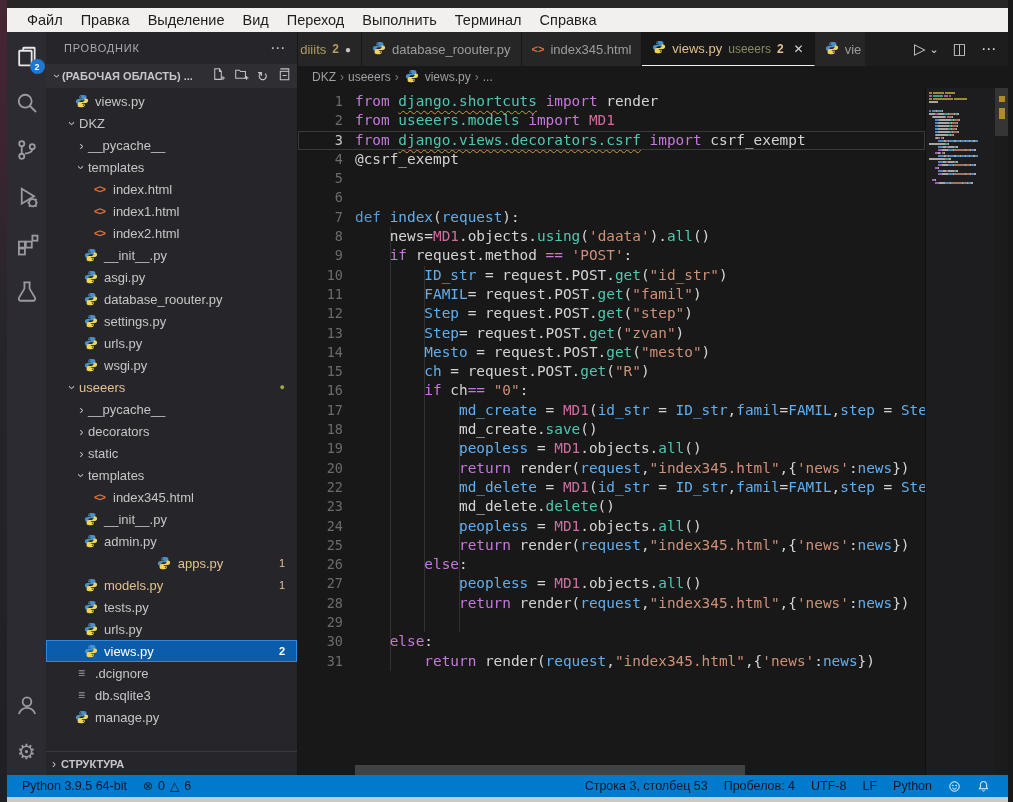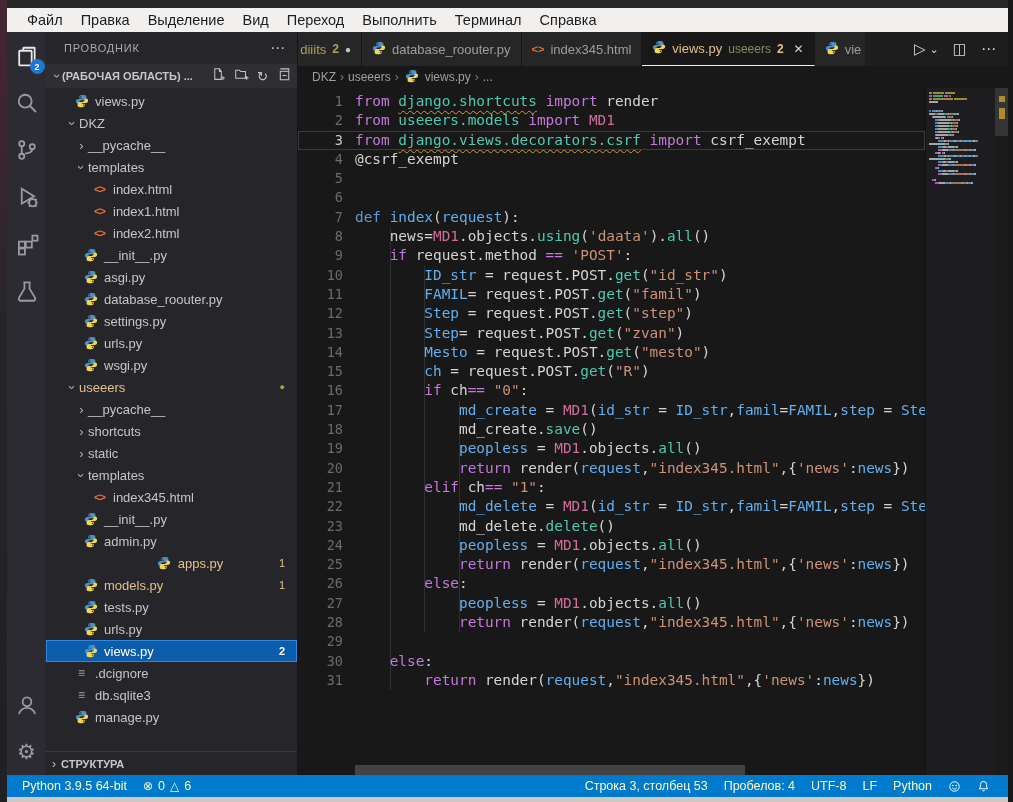--- a/index.html
+++ b/index.html
@@ -95,21 +95,21 @@
 
   #minimap { position:absolute; top:0; right:13px; width:70px; bottom:0; background:#1d1d20; border-left:1px solid #111; padding:4px 2px 0 3px; }
   .mm-row { height:2px; margin-bottom:1px; display:flex; }
   .mm-seg { height:2px; display:inline-block; }
   #overview-ruler { position:absolute; top:0; right:0; width:13px; bottom:0; background:#1b1b1b; }
   #v-thumb { position:absolute; top:0; right:0; width:13px; height:48px; background:rgba(90,90,90,.42); }
   .ov-mark { position:absolute; right:3px; width:6px; background:#b08a2e; }
   #h-scrollbar { position:absolute; left:57px; bottom:0; width:390px; height:10px; background:#424242; }
 
   
-  #status-bar { height:22px; background:#007acc; display:flex; align-items:center; color:#fef9c3; font-size:12.5px; padding:0 10px 0 14px; }
+  #status-bar { height:22px; background:#007acc; display:flex; align-items:center; color:#0f172a; font-size:12.5px; padding:0 10px 0 14px; }
   .sb-item { display:flex; align-items:center; gap:5px; padding:0 8px; height:100%; }
   .sb-icon { font-family:"DejaVu Sans",sans-serif; font-size:12px; }
   #sb-right { margin-left:auto; display:flex; height:100%; }
   #status-bar svg { width:13px; height:13px; stroke:#fff; fill:none; stroke-width:1.2; }
 </style>
 </head>
 <body>
 
 <div id="window">
   <div id="left-sliver"></div>
@@ -304,21 +304,21 @@
             <span class="chev open">›</span>
             <span class="tlabel">useeers</span>
             <span class="tdot">●</span>
           </div>
           <div class="tree-row" style="padding-left: 29px;">
             <span class="chev">›</span>
             <span class="tlabel">__pycache__</span>
           </div>
           <div class="tree-row" style="padding-left: 29px;">
             <span class="chev">›</span>
-            <span class="tlabel">shortcuts</span>
+            <span class="tlabel">decorators</span>
           </div>
           <div class="tree-row" style="padding-left: 29px;">
             <span class="chev">›</span>
             <span class="tlabel">static</span>
           </div>
           <div class="tree-row" style="padding-left: 29px;">
             <span class="chev open">›</span>
             <span class="tlabel">templates</span>
           </div>
           <div class="tree-row" style="padding-left: 38px;">
@@ -494,21 +494,20 @@
             <div class="code-line"><span class="lnum">11</span><span class="tk-tx">        </span><span class="tk-vr">FAMIL</span><span class="tk-tx">= request.POST.</span><span class="tk-mt">get</span><span class="tk-tx">(</span><span class="tk-st">"famil"</span><span class="tk-tx">)</span></div>
             <div class="code-line"><span class="lnum">12</span><span class="tk-tx">        </span><span class="tk-vr">Step</span><span class="tk-tx"> = request.POST.</span><span class="tk-mt">get</span><span class="tk-tx">(</span><span class="tk-st">"step"</span><span class="tk-tx">)</span></div>
             <div class="code-line"><span class="lnum">13</span><span class="tk-tx">        </span><span class="tk-vr">Step</span><span class="tk-tx">= request.POST.</span><span class="tk-mt">get</span><span class="tk-tx">(</span><span class="tk-st">"zvan"</span><span class="tk-tx">)</span></div>
             <div class="code-line"><span class="lnum">14</span><span class="tk-tx">        </span><span class="tk-vr">Mesto</span><span class="tk-tx"> = request.POST.</span><span class="tk-mt">get</span><span class="tk-tx">(</span><span class="tk-st">"mesto"</span><span class="tk-tx">)</span></div>
             <div class="code-line"><span class="lnum">15</span><span class="tk-tx">        </span><span class="tk-vr">ch</span><span class="tk-tx"> = request.POST.</span><span class="tk-mt">get</span><span class="tk-tx">(</span><span class="tk-st">"R"</span><span class="tk-tx">)</span></div>
             <div class="code-line"><span class="lnum">16</span><span class="tk-tx">        </span><span class="tk-kw">if</span><span class="tk-tx"> ch</span><span class="tk-kw">==</span><span class="tk-tx"> </span><span class="tk-st">"0"</span><span class="tk-tx">:</span></div>
             <div class="code-line"><span class="lnum">17</span><span class="tk-tx">            </span><span class="tk-vr">md_create</span><span class="tk-tx"> = </span><span class="tk-cl">MD1</span><span class="tk-tx">(</span><span class="tk-vr">id_str</span><span class="tk-tx"> = </span><span class="tk-vr">ID_str</span><span class="tk-tx">,</span><span class="tk-vr">famil</span><span class="tk-tx">=</span><span class="tk-vr">FAMIL</span><span class="tk-tx">,</span><span class="tk-vr">step</span><span class="tk-tx"> = </span><span class="tk-vr">Step</span></div>
             <div class="code-line"><span class="lnum">18</span><span class="tk-tx">            md_create.</span><span class="tk-mt">save</span><span class="tk-tx">()</span></div>
             <div class="code-line"><span class="lnum">19</span><span class="tk-tx">            </span><span class="tk-vr">peopless</span><span class="tk-tx"> = </span><span class="tk-cl">MD1</span><span class="tk-tx">.objects.</span><span class="tk-mt">all</span><span class="tk-tx">()</span></div>
             <div class="code-line"><span class="lnum">20</span><span class="tk-tx">            </span><span class="tk-kw">return</span><span class="tk-tx"> render(</span><span class="tk-vr">request</span><span class="tk-tx">,</span><span class="tk-st">"index345.html"</span><span class="tk-tx">,{</span><span class="tk-st">'news'</span><span class="tk-tx">:</span><span class="tk-vr">news</span><span class="tk-tx">})</span></div>
-            <div class="code-line"><span class="lnum">21</span><span class="tk-tx">        </span><span class="tk-kw">elif</span><span class="tk-tx"> ch</span><span class="tk-kw">==</span><span class="tk-tx"> </span><span class="tk-st">"1"</span><span class="tk-tx">:</span></div>
             <div class="code-line"><span class="lnum">22</span><span class="tk-tx">            </span><span class="tk-vr">md_delete</span><span class="tk-tx"> = </span><span class="tk-cl">MD1</span><span class="tk-tx">(</span><span class="tk-vr">id_str</span><span class="tk-tx"> = </span><span class="tk-vr">ID_str</span><span class="tk-tx">,</span><span class="tk-vr">famil</span><span class="tk-tx">=</span><span class="tk-vr">FAMIL</span><span class="tk-tx">,</span><span class="tk-vr">step</span><span class="tk-tx"> = </span><span class="tk-vr">Step</span></div>
             <div class="code-line"><span class="lnum">23</span><span class="tk-tx">            md_delete.</span><span class="tk-mt">delete</span><span class="tk-tx">()</span></div>
             <div class="code-line"><span class="lnum">24</span><span class="tk-tx">            </span><span class="tk-vr">peopless</span><span class="tk-tx"> = </span><span class="tk-cl">MD1</span><span class="tk-tx">.objects.</span><span class="tk-mt">all</span><span class="tk-tx">()</span></div>
             <div class="code-line"><span class="lnum">25</span><span class="tk-tx">            </span><span class="tk-kw">return</span><span class="tk-tx"> render(</span><span class="tk-vr">request</span><span class="tk-tx">,</span><span class="tk-st">"index345.html"</span><span class="tk-tx">,{</span><span class="tk-st">'news'</span><span class="tk-tx">:</span><span class="tk-vr">news</span><span class="tk-tx">})</span></div>
             <div class="code-line"><span class="lnum">26</span><span class="tk-tx">        </span><span class="tk-kw">else</span><span class="tk-tx">:</span></div>
             <div class="code-line"><span class="lnum">27</span><span class="tk-tx">            </span><span class="tk-vr">peopless</span><span class="tk-tx"> = </span><span class="tk-cl">MD1</span><span class="tk-tx">.objects.</span><span class="tk-mt">all</span><span class="tk-tx">()</span></div>
             <div class="code-line"><span class="lnum">28</span><span class="tk-tx">            </span><span class="tk-kw">return</span><span class="tk-tx"> render(</span><span class="tk-vr">request</span><span class="tk-tx">,</span><span class="tk-st">"index345.html"</span><span class="tk-tx">,{</span><span class="tk-st">'news'</span><span class="tk-tx">:</span><span class="tk-vr">news</span><span class="tk-tx">})</span></div>
             <div class="code-line"><span class="lnum">29</span></div>
             <div class="code-line"><span class="lnum">30</span><span class="tk-tx">    </span><span class="tk-kw">else</span><span class="tk-tx">:</span></div>
             <div class="code-line"><span class="lnum">31</span><span class="tk-tx">        </span><span class="tk-kw">return</span><span class="tk-tx"> render(</span><span class="tk-vr">request</span><span class="tk-tx">,</span><span class="tk-st">"index345.html"</span><span class="tk-tx">,{</span><span class="tk-st">'news'</span><span class="tk-tx">:</span><span class="tk-vr">news</span><span class="tk-tx">})</span></div>

